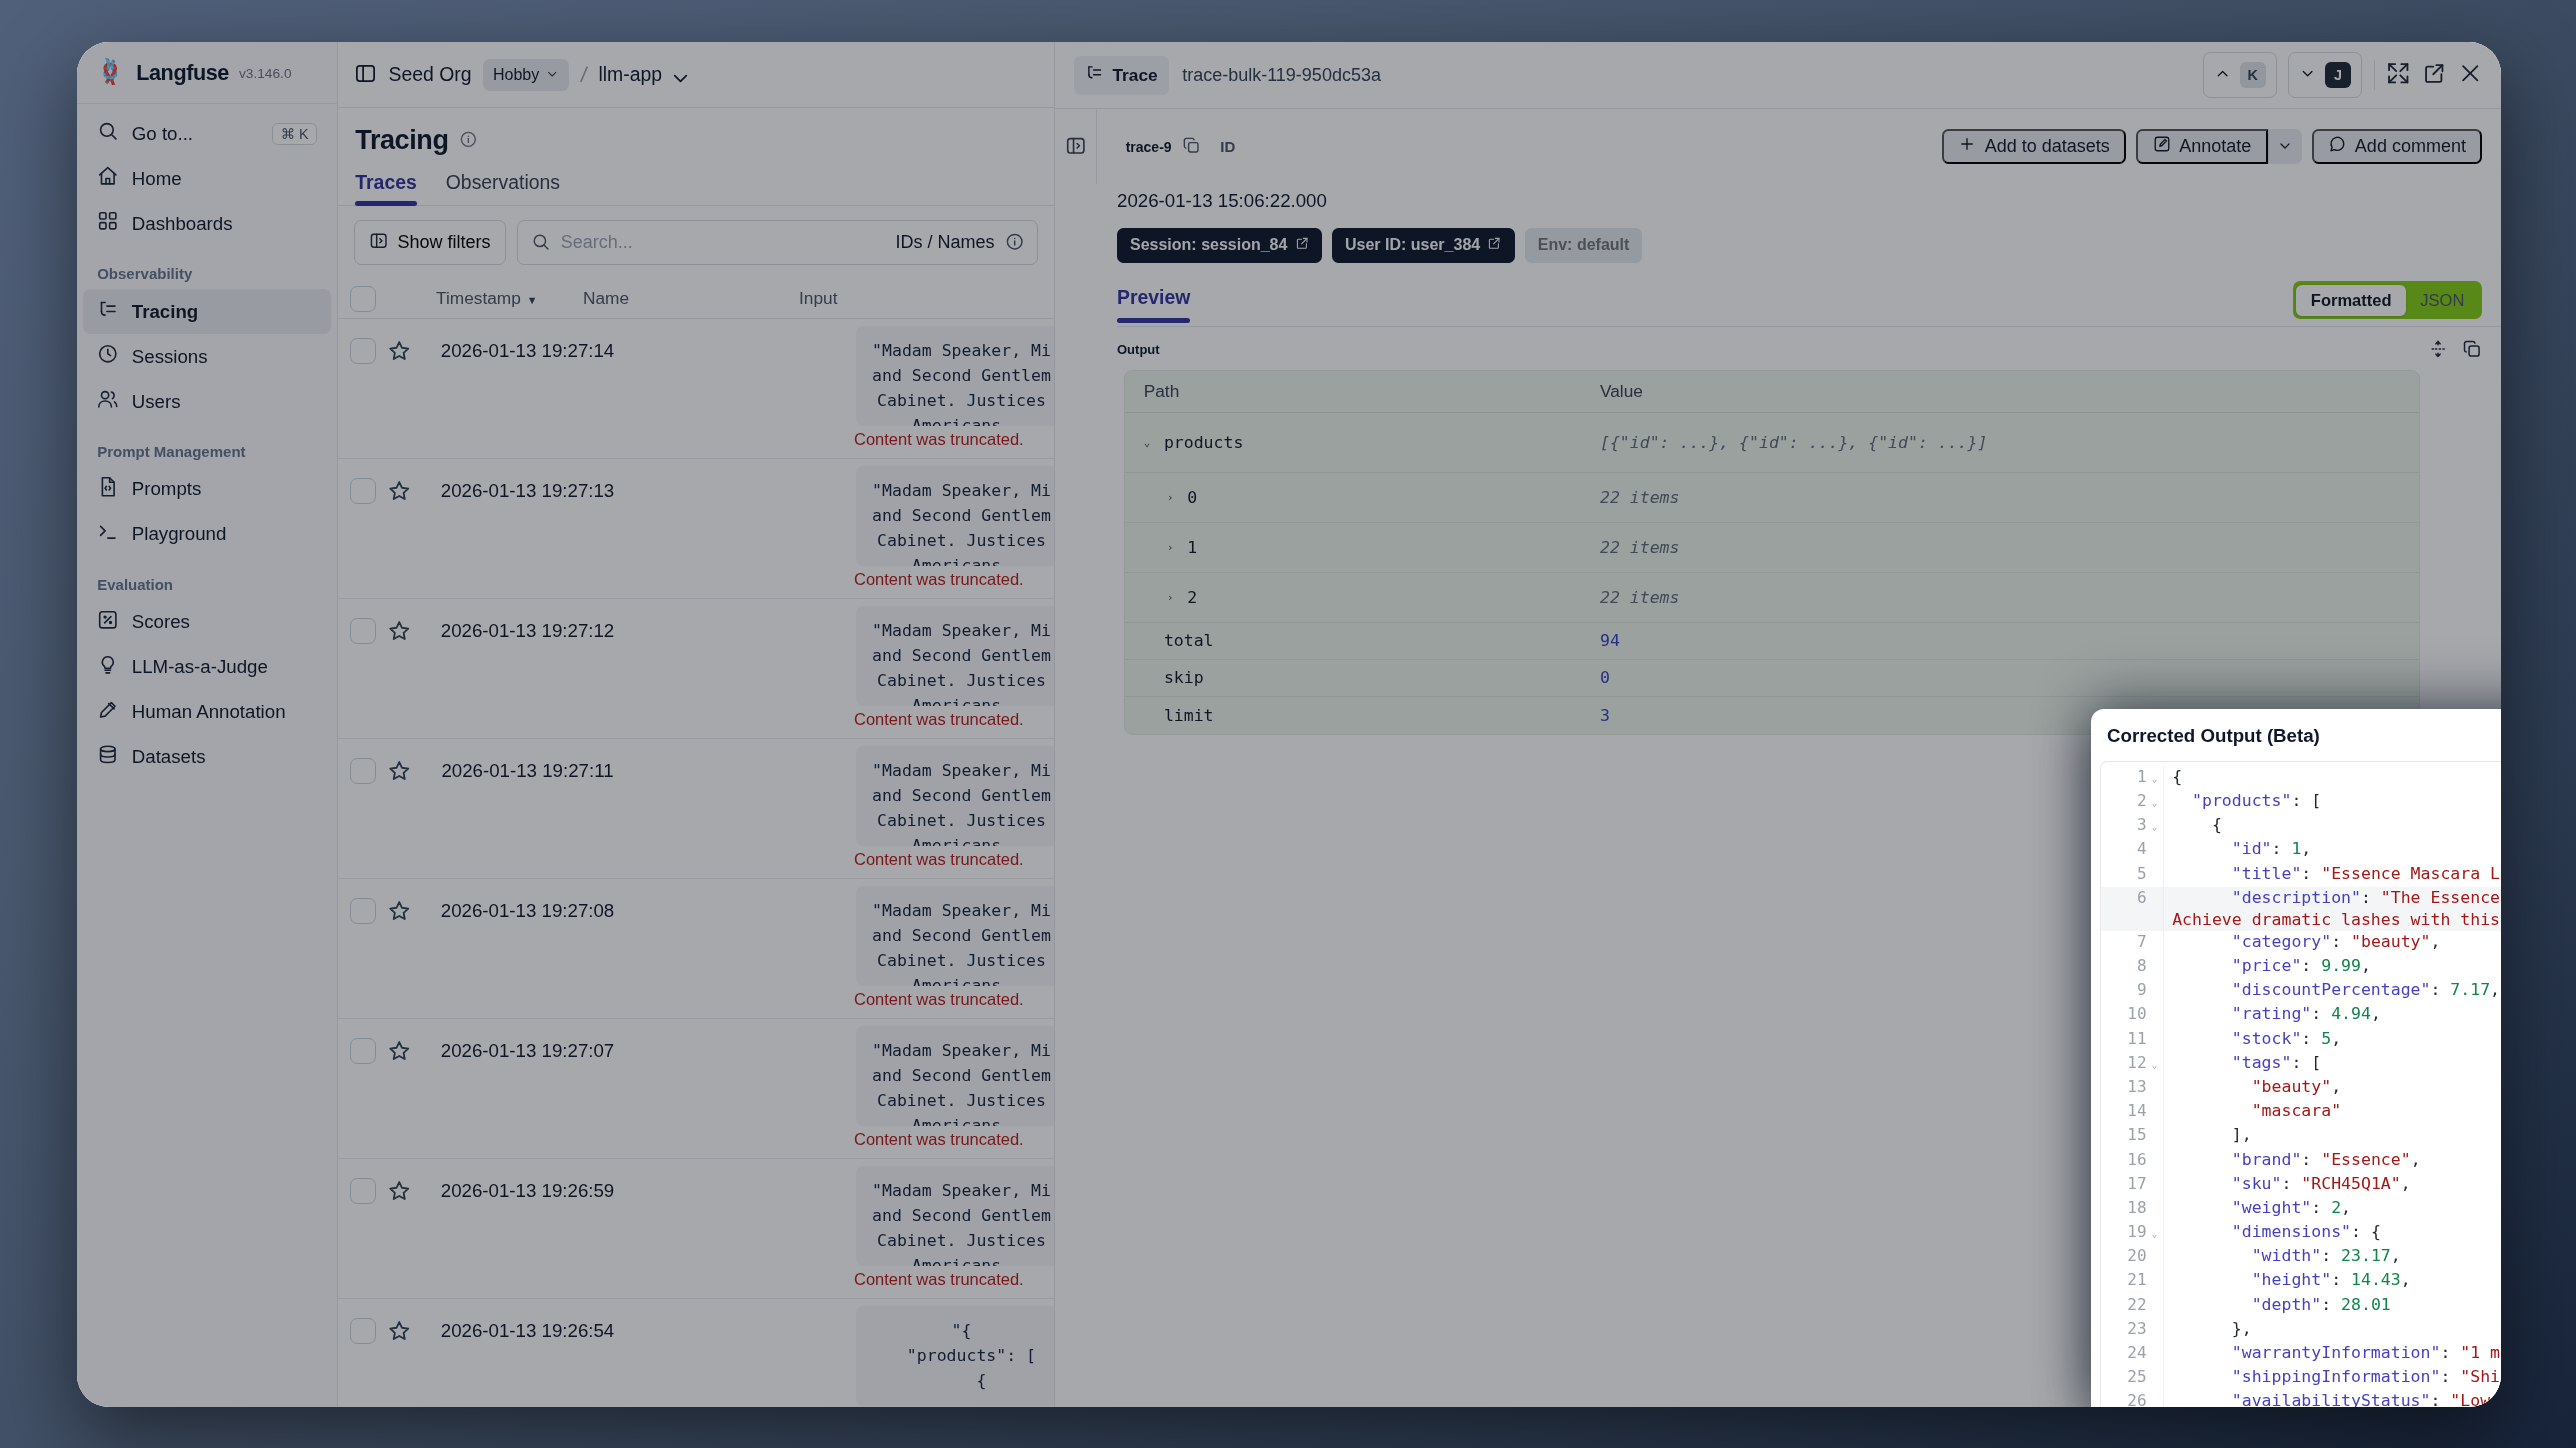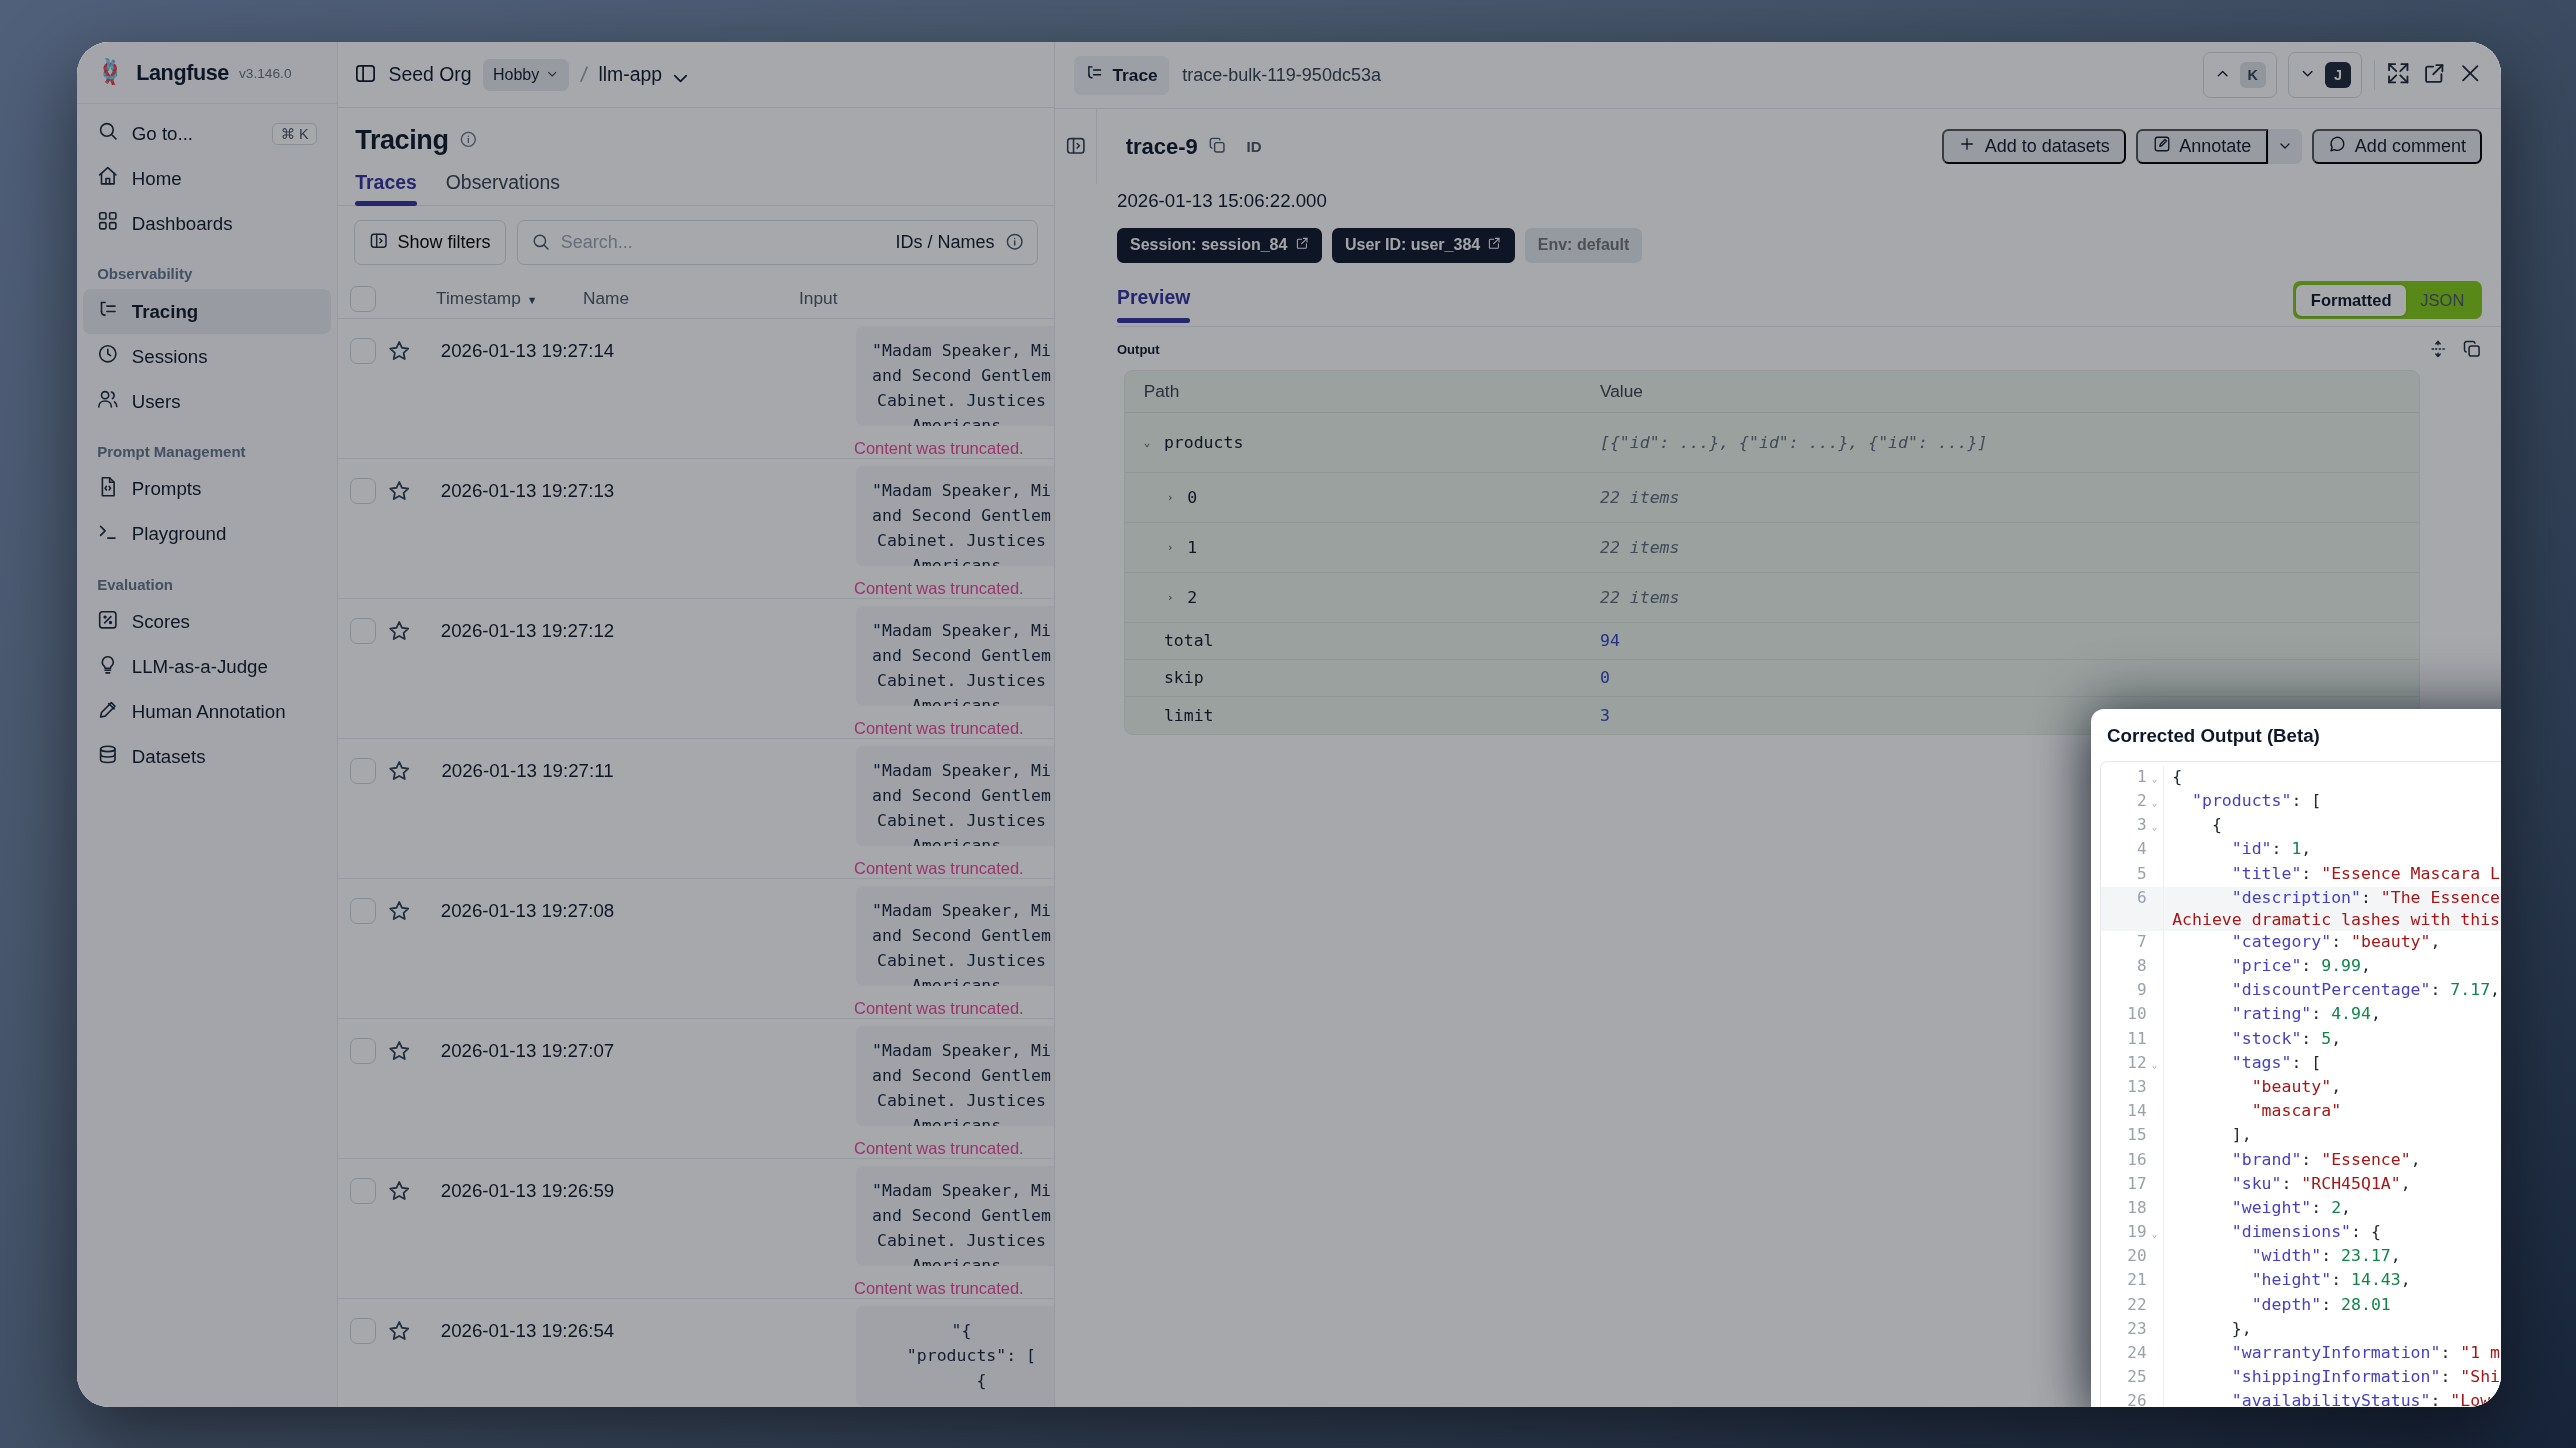--- a/index.html
+++ b/index.html
@@ -64,41 +64,41 @@
   .col-input { flex:1; }
   .sort-arrow { font-size:10.8px; margin-left:5.8px; color:#374151; }
   .rows { flex:1; overflow:hidden; }
   .trow { height:140px; display:flex; border-bottom:0.7px solid #e9ebee; position:relative;text-align:center; }
   .cb { width:26px; height:26px; border:1.4px solid #cbd2da; border-radius:7.2px; margin:18.7px 11.5px 0 11.5px; flex:none; background:#fff; }
   .trow .star { width:24.5px; height:24.5px; color:#334155; margin-top:20px; flex:none; }
   .trow-ts { font-size:18.7px; color:#111827; margin:21.6px 0 0 11.5px; width:209px; flex:none; }
   .trow-name { width:201px; flex:none; }
   .iocell { position:absolute; left:518px; top:7.2px; right:0; bottom:32px; background:#f5f6f8; border-radius:7.2px 0 0 7.2px; padding:11.5px 0 0 13px; overflow:hidden; }
   .iocell pre { font-family:"DejaVu Sans Mono", monospace; font-size:16.5px; line-height:25px; color:#18243a; white-space:pre; }
-  .trunc-note { position:absolute; left:516px; bottom:0; font-size:16.5px; color:#ec4899; white-space:nowrap; }
+  .trunc-note { position:absolute; left:516px; bottom:9px; font-size:16.5px; color:#b91c1c; white-space:nowrap; }
 
   
   .panel { flex:1; background:#fff; border-left:0.7px solid #e6e8ec; display:flex; flex-direction:column; position:relative; overflow:hidden; }
   .peek-head { height:67px; flex:none; display:flex; align-items:center; padding:0 18.7px; gap:13px; border-bottom:0.7px solid #e6e8ec; }
   .peek-chip { background:#eff1f4; border-radius:6.5px; height:39px; display:flex; align-items:center; gap:8.6px; padding:0 11.5px; font-size:17.3px; font-weight:600; }
   .peek-chip svg { width:18.7px; height:18.7px; }
   .peek-id { font-size:18px; color:#374151; }
   .peek-right { margin-left:auto; display:flex; align-items:center; gap:11.5px; }
   .nav-btn { display:flex; align-items:center; gap:8.6px; border:0.7px solid #d6dade; border-radius:7.2px; height:46px; padding:0 10px; background:#fff; }
   .nav-btn svg { width:17.3px; height:17.3px; color:#111827; }
   .key-sq { width:26px; height:26px; border-radius:5.8px; background:#dfe3e8; color:#374151; font-size:14.4px; font-weight:600; display:flex; align-items:center; justify-content:center; }
   .key-sq.dark { background:#1f2937; color:#fff; }
   .vdiv { width:0.7px; height:30px; background:#dfe3e8; }
   .icon-btn { background:none; border:none; display:flex; }
   .icon-btn svg { width:24.5px; height:24.5px; color:#1f2937; }
   .detail-head { height:75px; flex:none; display:flex; align-items:stretch; }
   .rail { width:42px; flex:none; border-right:0.7px solid #e6e8ec; display:flex; align-items:center; justify-content:center; }
   .rail svg { width:21.6px; height:21.6px; color:#374151; }
   .detail-head-main { flex:1; display:flex; align-items:center; gap:10px; padding:0 18.7px; }
-  .trace-title { font-size:22px; font-weight:700; }
+  .trace-title { font-size:14px; font-weight:700; }
   .idtag { display:flex; align-items:center; gap:20px; color:#4b5563; }
   .idtag svg { width:18.7px; height:18.7px; }
   .idtag span { font-size:15px; font-weight:600; }
   .head-actions { margin-left:auto; display:flex; align-items:center; gap:10px; }
   .btn-soft { display:flex; align-items:center; gap:8.6px; background:#e9ebef; border-radius:6.5px; height:35px; padding:0 14.4px; font-size:18px; color:#111827; white-space:nowrap; }
   .btn-soft svg { width:18px; height:18px; }
   .btn-split { display:flex; align-items:stretch; }
   .btn-split .btn-soft { border-radius:6.5px 0 0 6.5px; }
   .split-chev { display:flex; align-items:center; background:#e9ebef; border-left:0.7px solid #d8dce1; border-radius:0 6.5px 6.5px 0; padding:0 8.6px; }
   .split-chev svg { width:16px; height:16px; }

